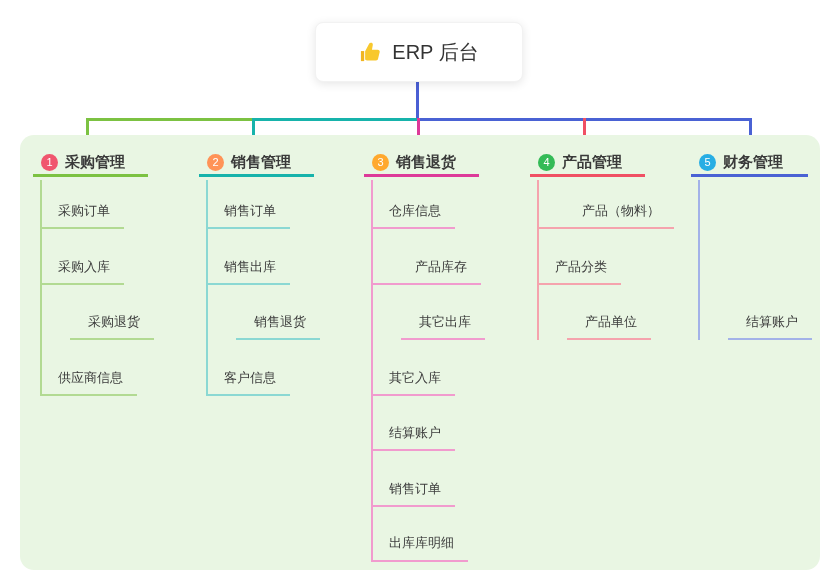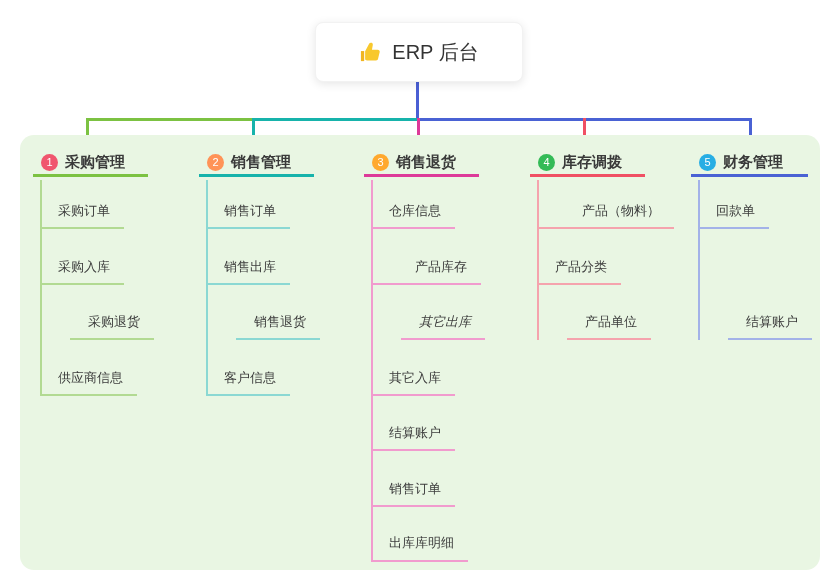--- a/index.html
+++ b/index.html
@@ -169,41 +169,40 @@
   </div>
 
   <div class="branch b3">
     <div class="branch-header" style="border-bottom-color: rgb(221, 58, 153);">
       <span class="badge" style="background: rgb(255, 169, 46);">3</span>
       <span class="branch-label">销售退货</span>
     </div>
     <div class="vline" style="background: rgb(241, 155, 206);"></div>
     <div class="child c0" style="border-bottom-color: rgb(241, 155, 206);">仓库信息</div>
     <div class="child c1" style="border-bottom-color: rgb(241, 155, 206); padding-left: 44px;">产品库存</div>
-    <div class="child c2" style="border-bottom-color: rgb(241, 155, 206); font-style: italic;">其它出库</div>
+    <div class="child c2" style="border-bottom-color: rgb(241, 155, 206);">其它出库</div>
     <div class="child c3" style="border-bottom-color: rgb(241, 155, 206);">其它入库</div>
     <div class="child c4" style="border-bottom-color: rgb(241, 155, 206);">结算账户</div>
     <div class="child c5" style="border-bottom-color: rgb(241, 155, 206);">销售订单</div>
     <div class="child c6" style="border-bottom-color: rgb(241, 155, 206); font-family: Liberation Mono, monospace;">出库库明细</div>
   </div>
 
   <div class="branch b4">
     <div class="branch-header" style="border-bottom-color: rgb(240, 80, 100);">
       <span class="badge" style="background: rgb(52, 187, 87);">4</span>
-      <span class="branch-label">库存调拨</span>
+      <span class="branch-label">产品管理</span>
     </div>
     <div class="vline" style="background: rgb(245, 163, 173);"></div>
     <div class="child c0" style="border-bottom-color: rgb(245, 163, 173); padding-left: 45px;">产品（物料）</div>
     <div class="child c1" style="border-bottom-color: rgb(245, 163, 173);">产品分类</div>
     <div class="child c2" style="border-bottom-color: rgb(245, 163, 173);">产品单位</div>
   </div>
 
   <div class="branch b5">
     <div class="branch-header" style="border-bottom-color: rgb(74, 98, 212);">
       <span class="badge" style="background: rgb(39, 174, 228);">5</span>
       <span class="branch-label">财务管理</span>
     </div>
     <div class="vline" style="background: rgb(163, 178, 232);"></div>
-    <div class="child c0" style="border-bottom-color: rgb(163, 178, 232);">回款单</div>
     <div class="child c2" style="border-bottom-color: rgb(163, 178, 232);">结算账户</div>
   </div>
 
 </div>
 
 </body></html>

